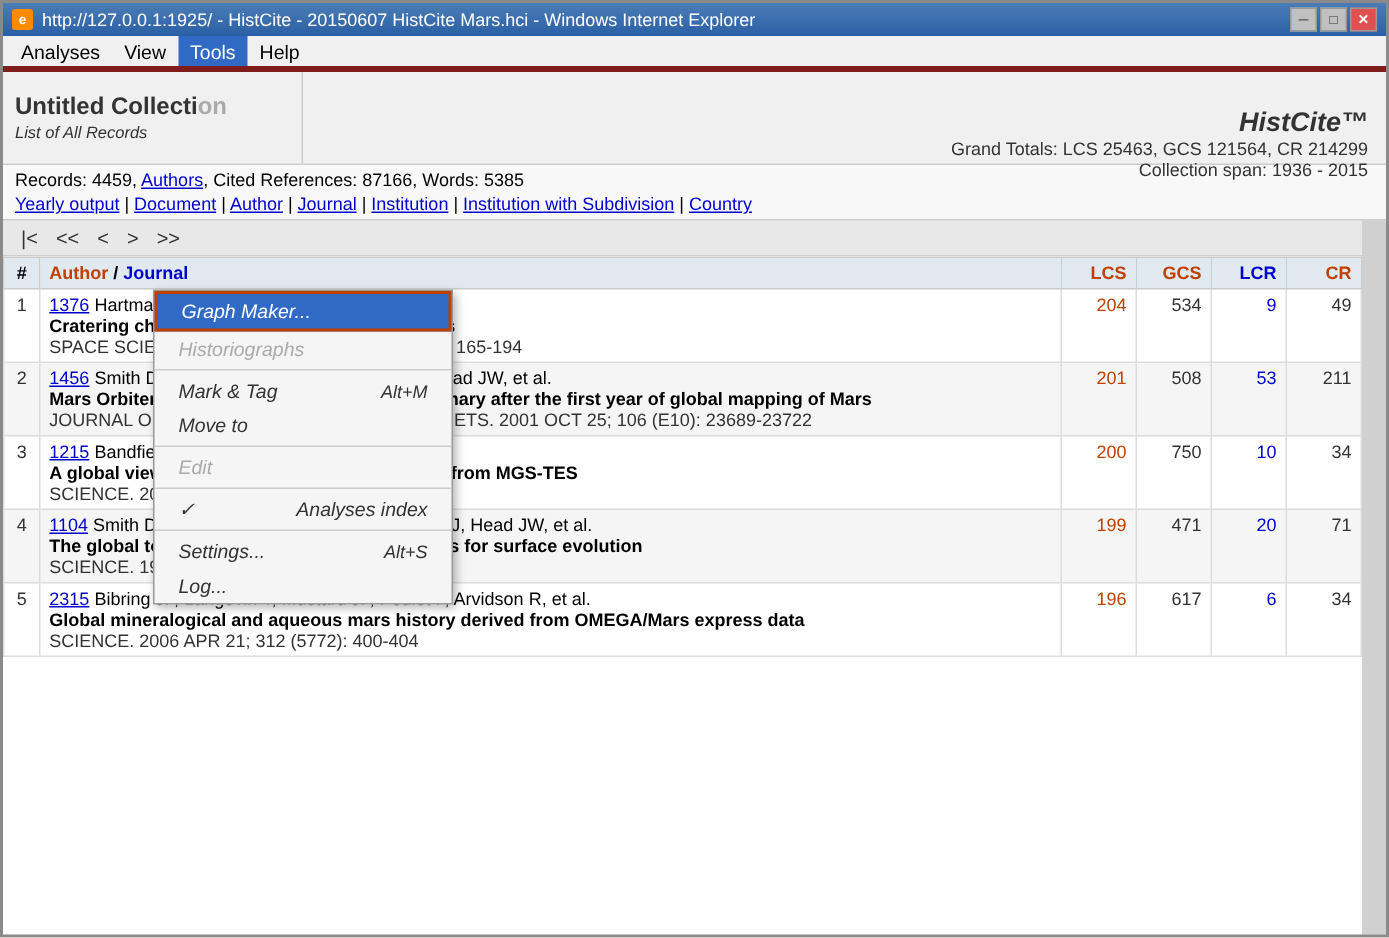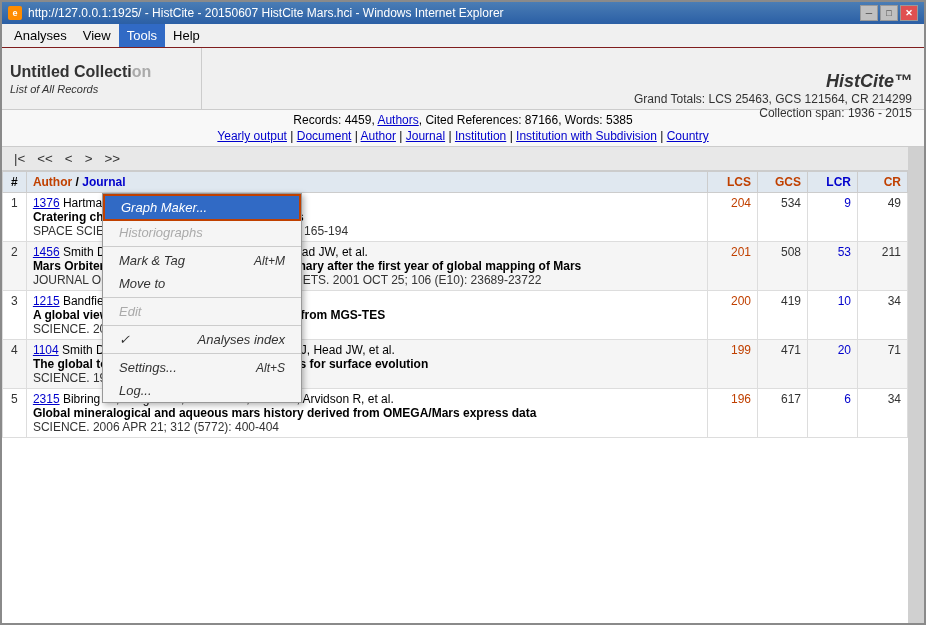--- a/index.html
+++ b/index.html
@@ -70,21 +70,21 @@
       cursor: pointer;
       color: #333;
       font-weight: bold;
     }
 
     .win-btn.close { background: #e05050; color: white; }
 
     
     .menu-bar {
       background: #f0f0f0;
-      border-bottom: 1px solid #7f1d1d;
+      border-bottom: 4px solid #7f1d1d;
       display: flex;
       align-items: center;
       height: 24px;
       flex-shrink: 0;
       padding: 0 4px;
     }
 
     .menu-item {
       padding: 2px 8px;
       cursor: pointer;
@@ -153,21 +153,20 @@
     .sub-header {
       background: #f8f8f8;
       border-bottom: 1px solid #ccc;
       padding: 2px 8px;
       font-size: 12px;
       flex-shrink: 0;
     }
 
     .sub-header-line {
       padding: 1px 0;
-      text-align: center;
     }
 
     .link-blue { color: #0000cc; text-decoration: underline; cursor: pointer; }
 
     
     .pagination-bar {
       background: #e8e8e8;
       border-bottom: 1px solid #ccc;
       padding: 3px 8px;
       display: flex;
@@ -428,21 +427,21 @@
     </tr>
               <tr>
       <td class="row-num">3</td>
       <td>
         <span class="record-id">1215</span>
         <span> Bandfield JL, Hamilton VE, Christensen PR</span><br>
         <span class="record-title">A global view of Martian surface compositions from MGS-TES</span><br>
         <span class="record-journal">SCIENCE. 2000 MAR 3; 287 (5458): 1626-1630</span>
       </td>
       <td class="metric-val">200</td>
-      <td class="metric-val normal" style="color:#333">419</td>
+      <td class="metric-val normal" style="color:#333">750</td>
       <td class="metric-val blue">10</td>
       <td class="metric-val normal" style="color:#333">34</td>
     </tr>
               <tr>
       <td class="row-num">4</td>
       <td>
         <span class="record-id">1104</span>
         <span> Smith DE, Zuber MT, Solomon SC, Phillips RJ, Head JW, et al.</span><br>
         <span class="record-title">The global topography of Mars and implications for surface evolution</span><br>
         <span class="record-journal">SCIENCE. 1999 MAY 28; 284 (5419): 1495-1503</span>

